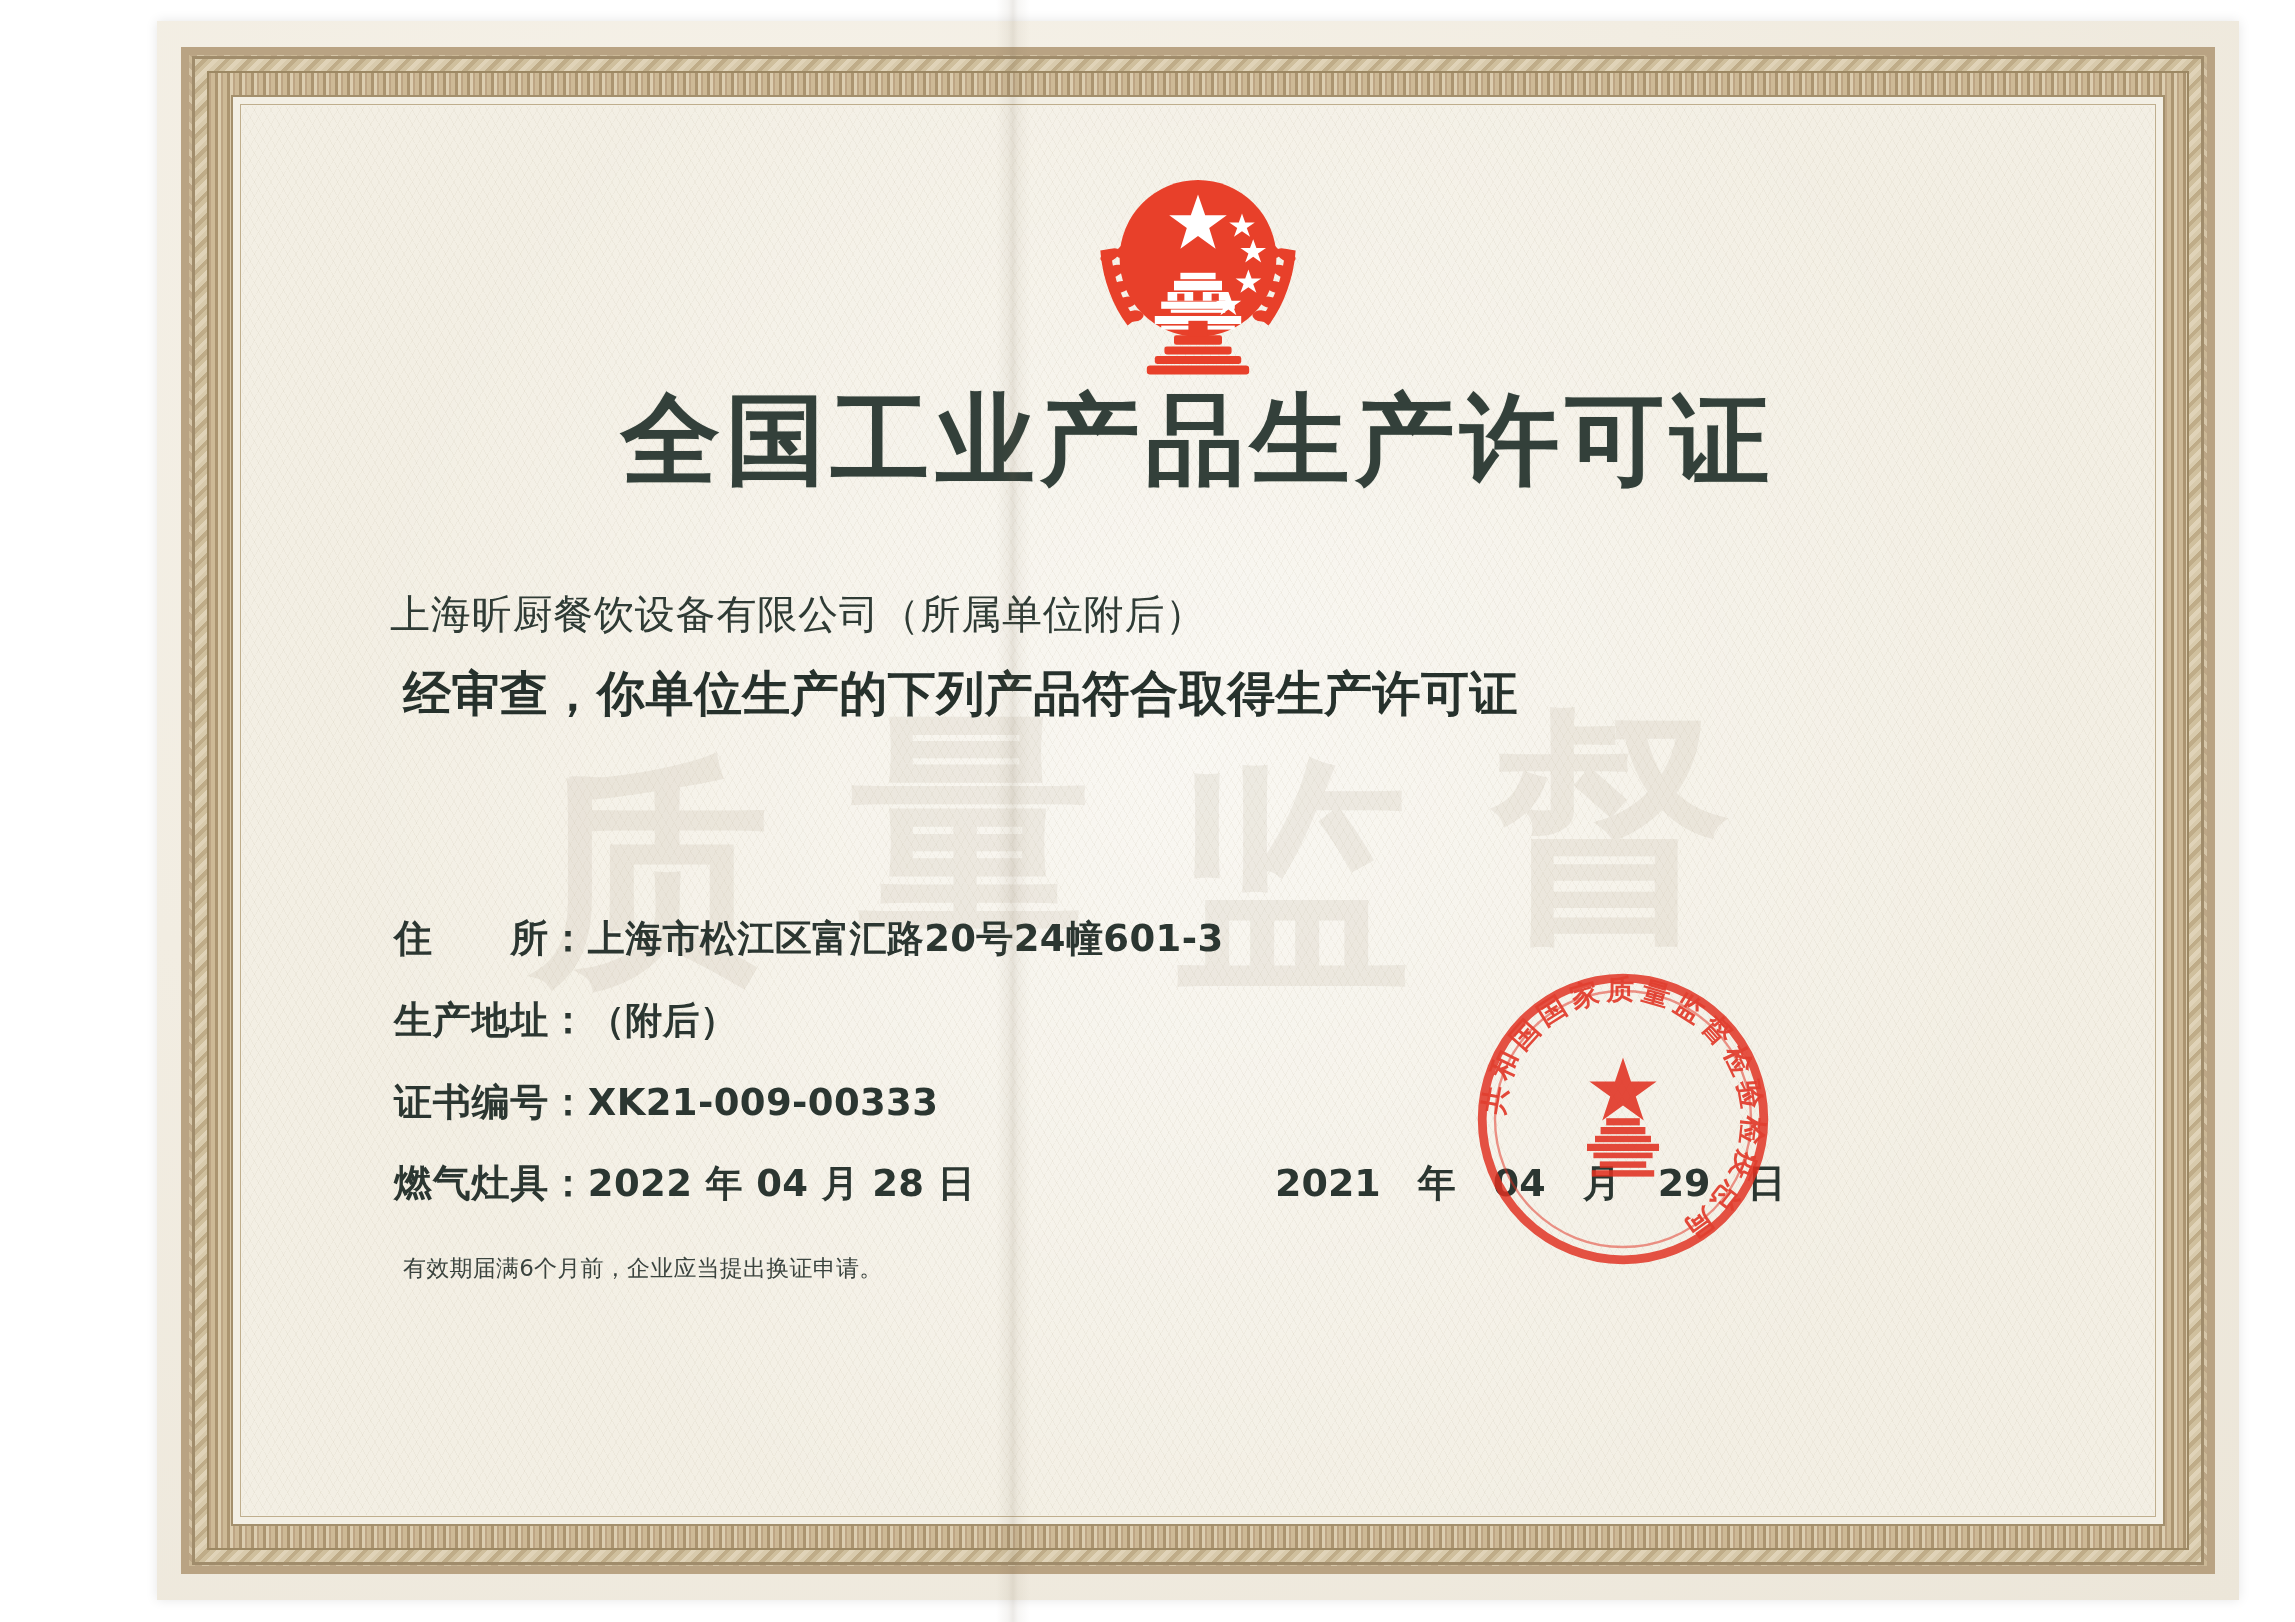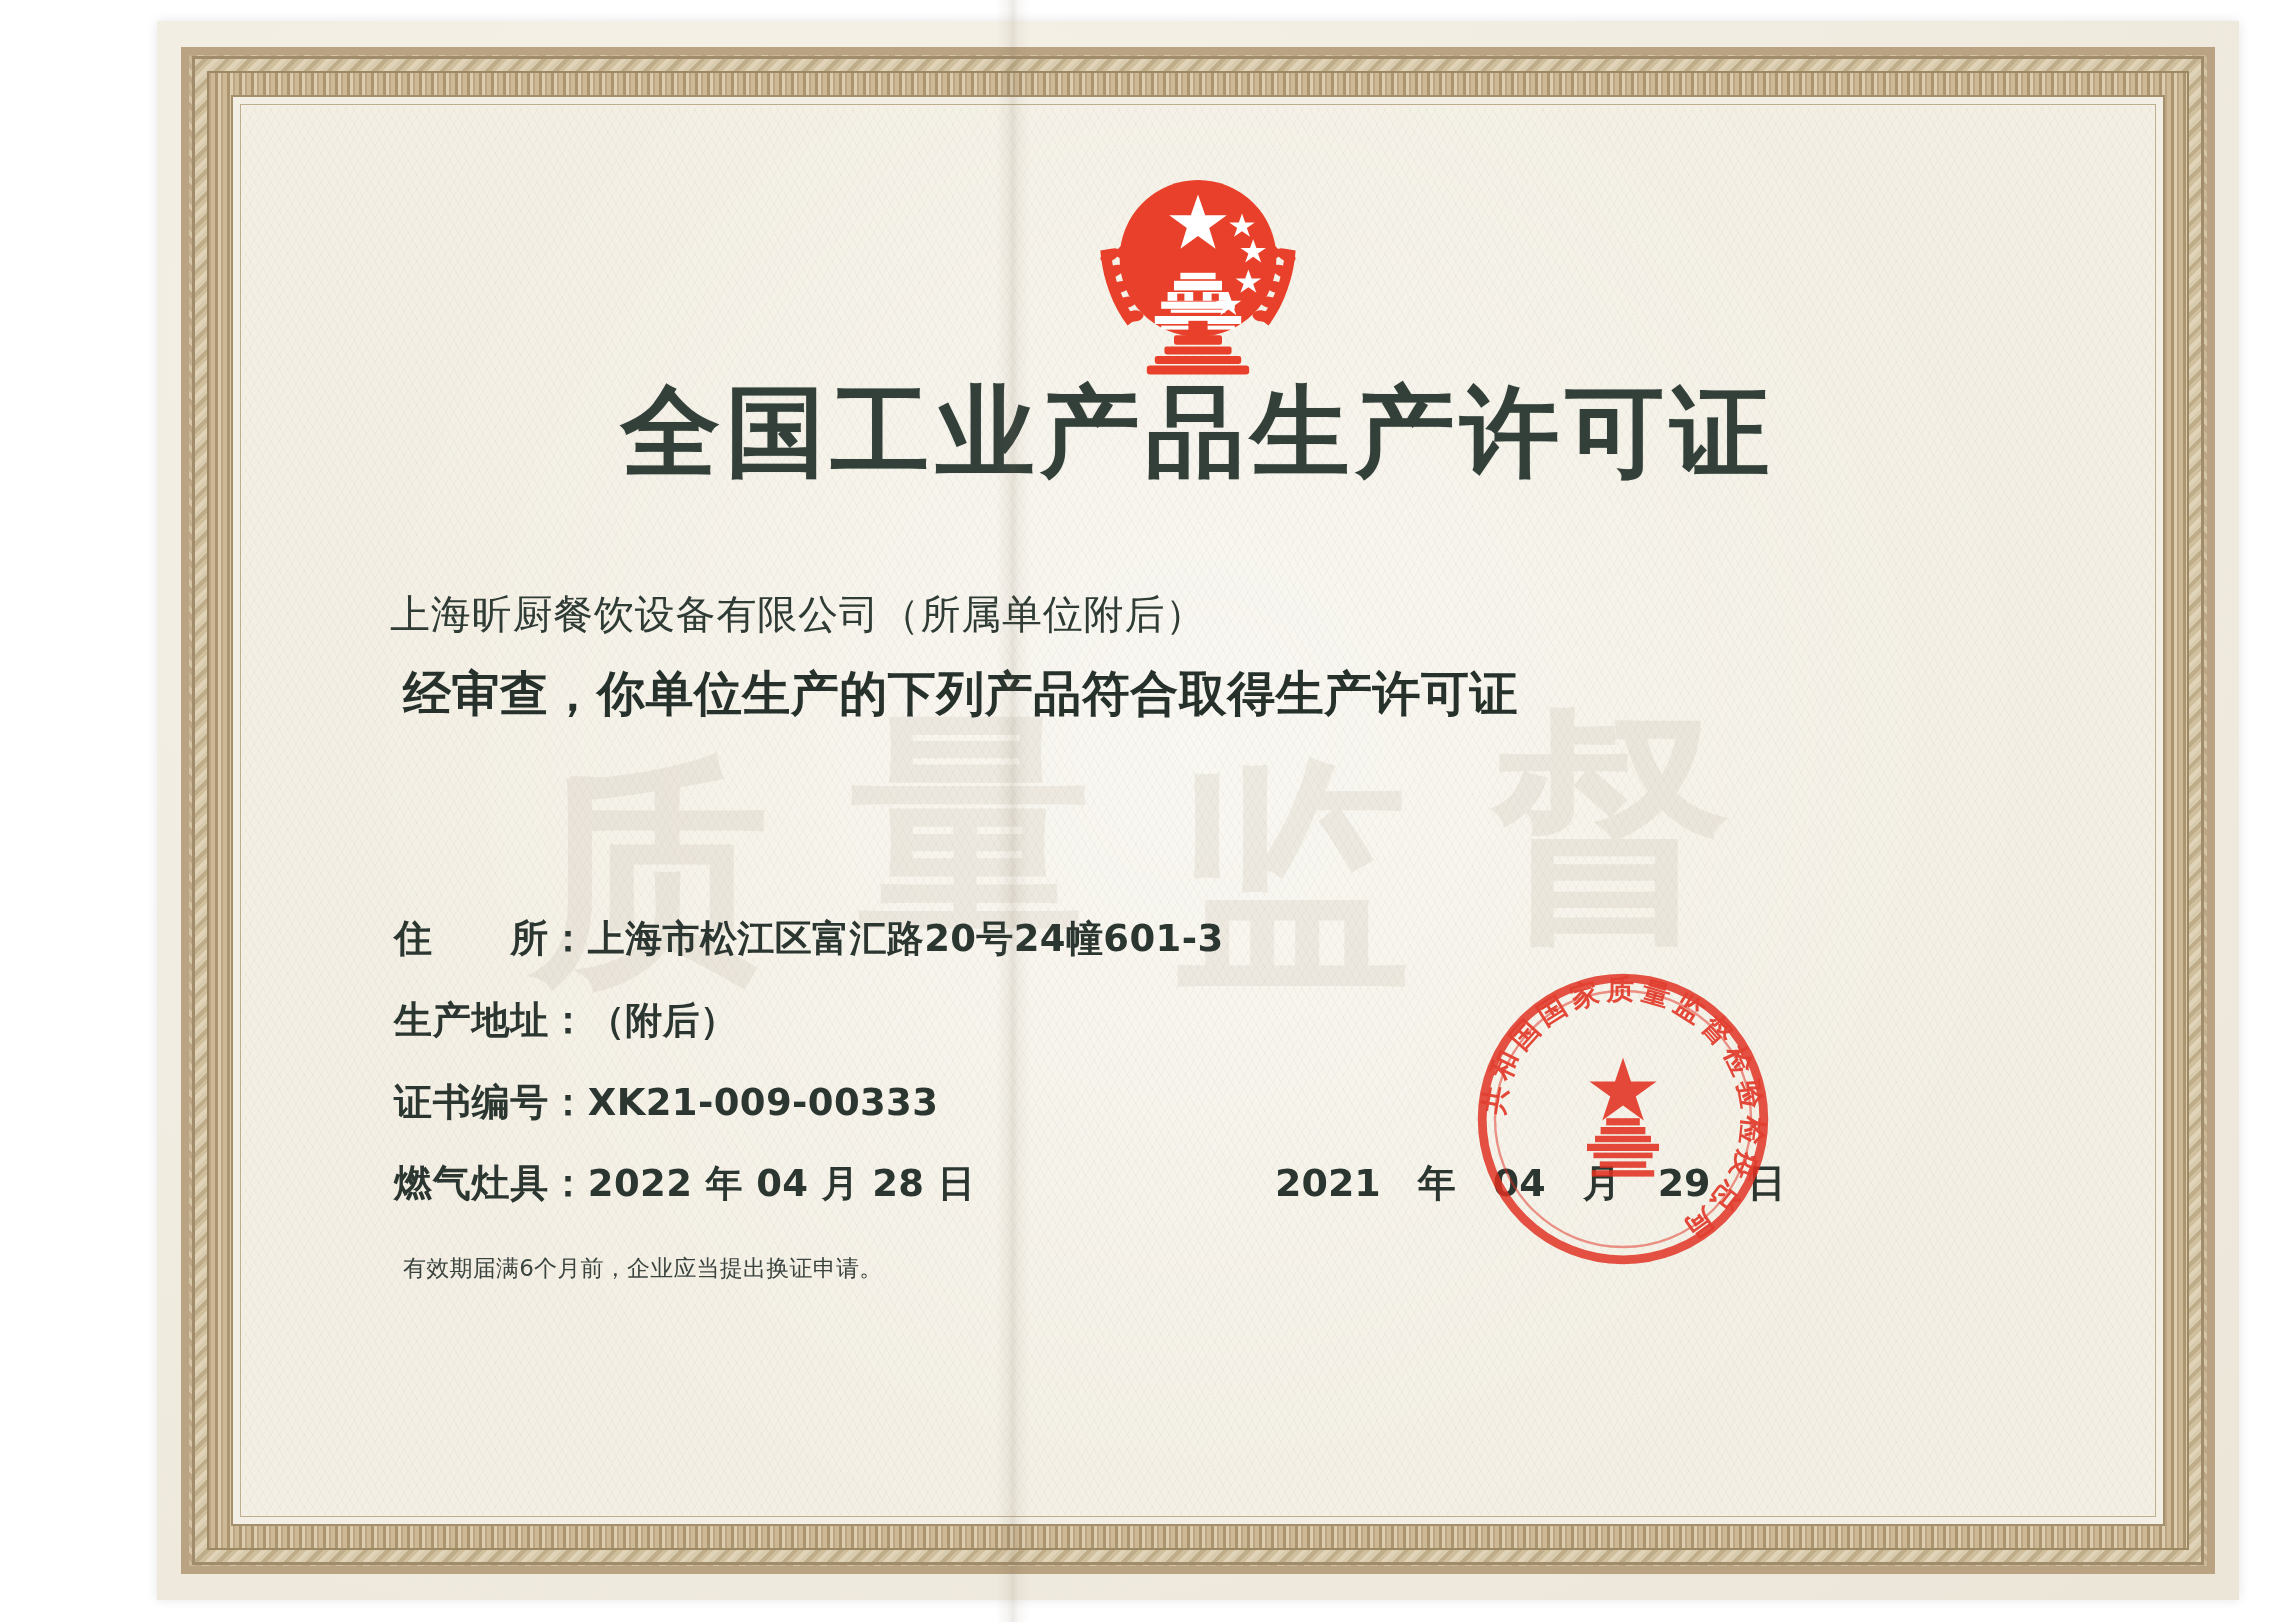--- a/index.html
+++ b/index.html
@@ -160,21 +160,21 @@
     width: 240px;
     height: 240px;
   }
 
   .cert-title {
     position: absolute;
     top: 282px;
     left: 0;
     right: 0;
     text-align: center;
-    font-family: Liberation Mono, monospace;
+    font-family: Liberation Sans, sans-serif;
     font-size: 99px;
     line-height: 1.06;
     font-weight: 700;
     letter-spacing: 0.06em;
     color: #33403a;
     text-shadow: 0 0 0.8px rgba(40,60,50,0.35);
   }
 
   .cert-subtitle {
     position: absolute;

